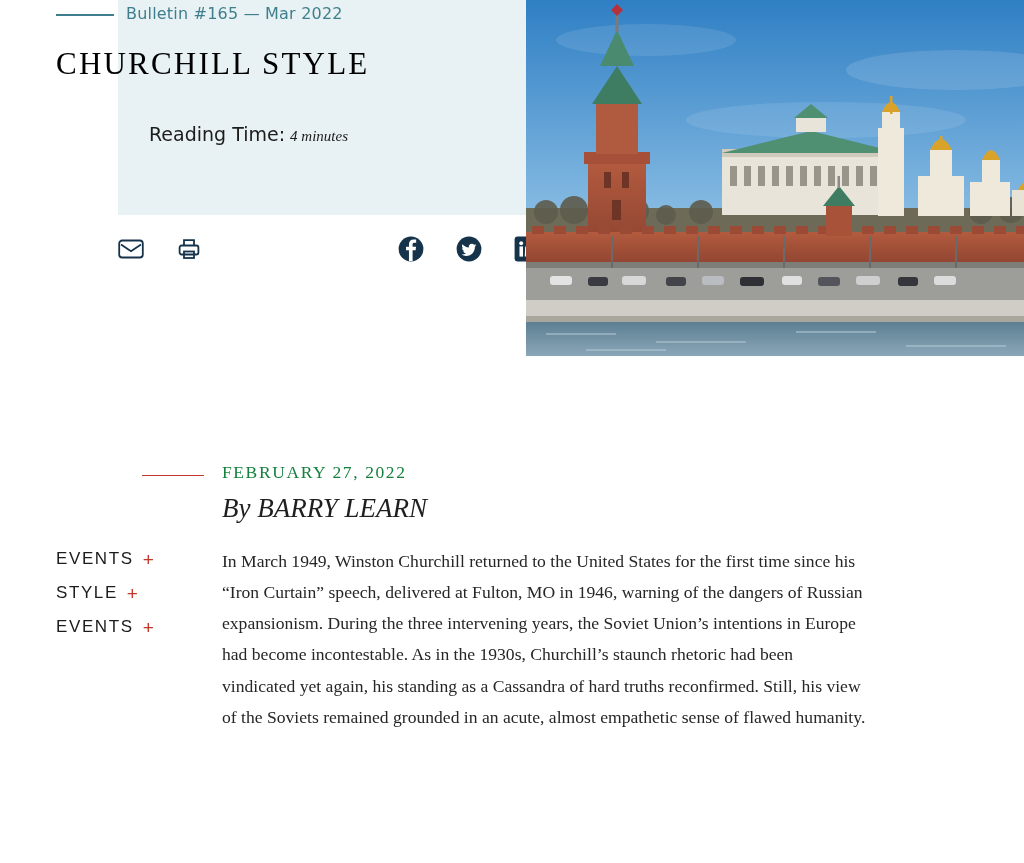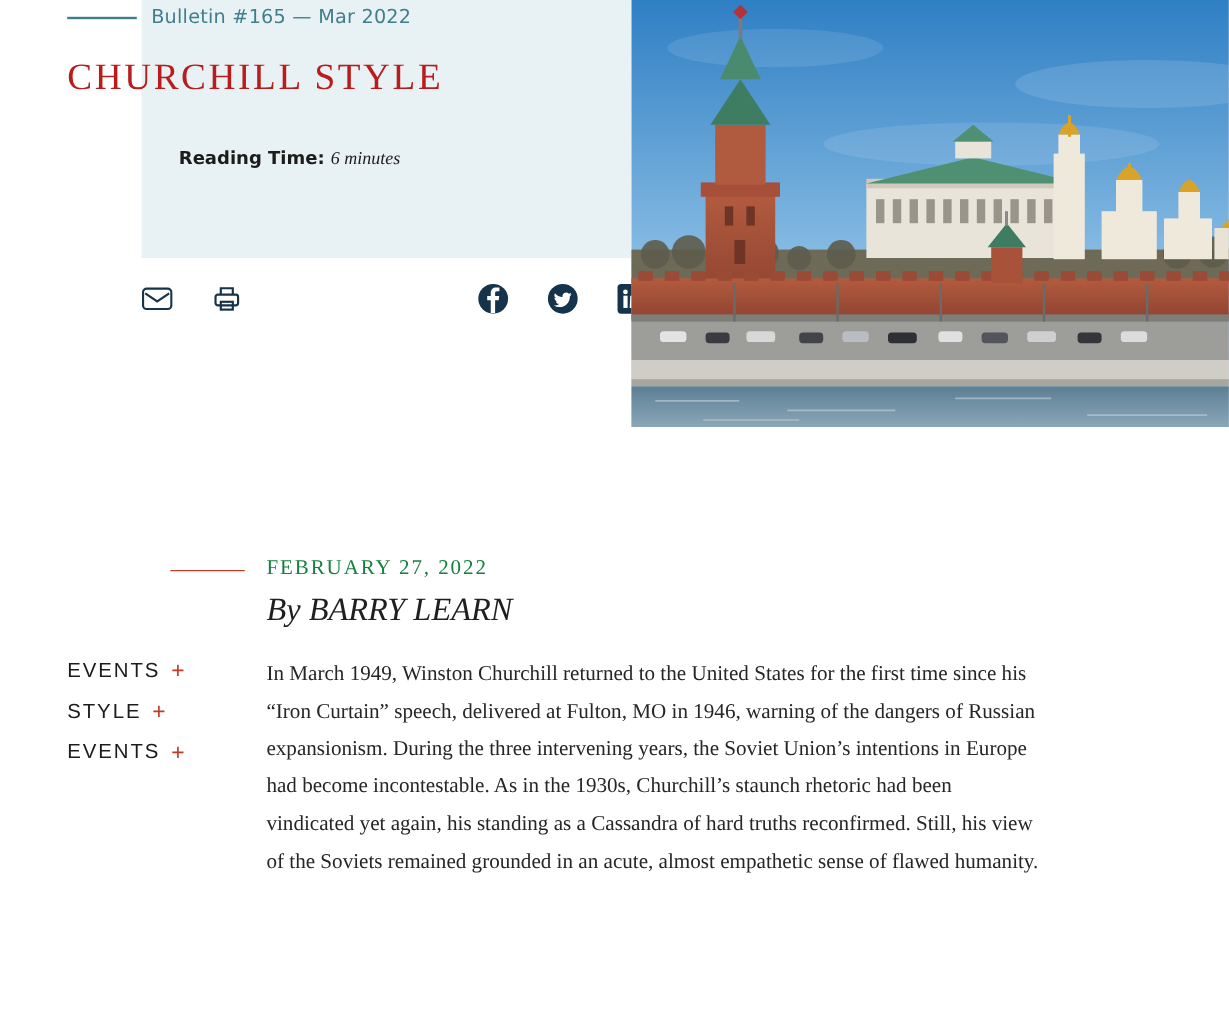--- a/index.html
+++ b/index.html
@@ -58,35 +58,35 @@
     font-family: "DejaVu Sans", sans-serif;
   }
 
   .banner-title {
     position: absolute;
     left: 12px;
     top: 46px;
     font-family: "Liberation Serif", serif;
     font-size: 31px;
     letter-spacing: 2.2px;
-    color: #b91c1c;
+    color: #000000;
     font-weight: 400;
   }
 
   .reading-row {
     position: absolute;
     left: 105px;
     top: 123px;
     font-size: 14.5px;
     color: #1c1c1c;
   }
   .reading-row .rt-label {
-    font-weight: bold;
+    font-weight: normal;
     font-family: "DejaVu Sans", sans-serif;
-    font-size: 15px;
+    font-size: 19px;
   }
   .reading-row .rt-value {
     font-family: "Liberation Serif", serif;
     font-style: italic;
     font-size: 15px;
     margin-left: 5px;
   }
 
   
   .icon-row-left {
@@ -204,21 +204,21 @@
 <body>
 
 <div class="page">
 
   <div class="banner">
     <div class="banner-tint"></div>
     <div class="bulletin-rule"></div>
     <div class="bulletin-label">Bulletin #165 — Mar 2022</div>
     <div class="banner-title">CHURCHILL STYLE</div>
     <div class="reading-row">
-      <span class="rt-label">Reading Time:</span><span class="rt-value">6 minutes</span>
+      <span class="rt-label">Reading Time:</span><span class="rt-value">4 minutes</span>
     </div>
 
     <div class="icon-row-left">
       <div class="icon-btn">
         <svg width="26" height="22" viewBox="0 0 26 22" fill="none" stroke="#15334a" stroke-width="1.8">
           <rect x="1.2" y="2.5" width="23.6" height="17" rx="3"></rect>
           <path d="M3 6.5 L13 13.2 L23 6.5"></path>
         </svg>
       </div>
       <div class="icon-btn">

